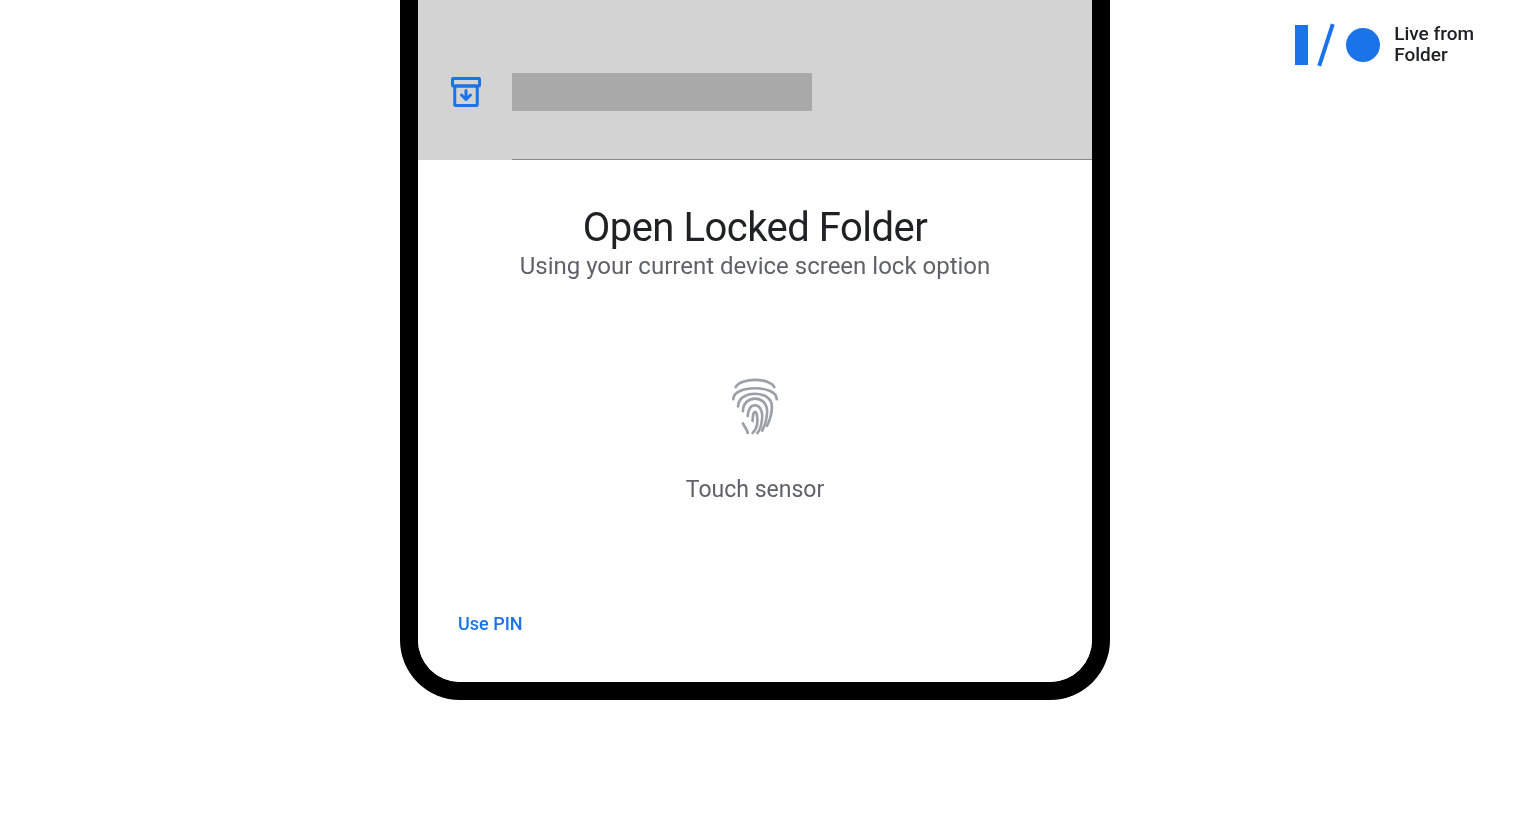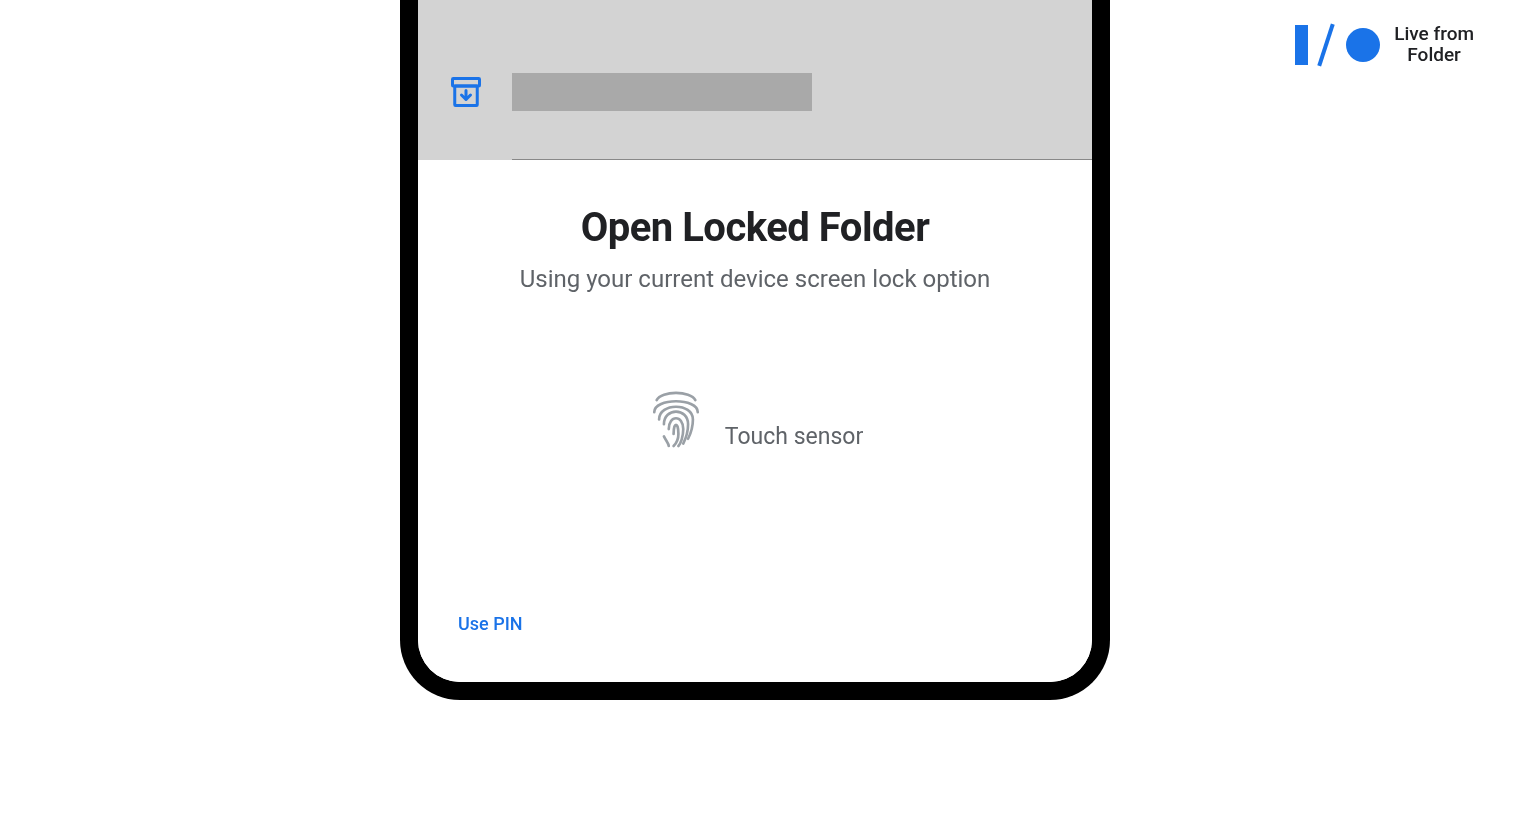--- a/index.html
+++ b/index.html
@@ -64,35 +64,35 @@
       flex: 1;
       background: #fff;
       display: flex;
       flex-direction: column;
       align-items: center;
       padding-top: 44px;
       position: relative;
     }
     .dialog-title {
       font-size: 40px;
-      font-weight: 700;
+      font-weight: 400;
       color: #202124;
       letter-spacing: -0.5px;
     }
     .dialog-subtitle {
       font-size: 24px;
       color: #5f6368;
-      margin-top: 14px;
+      margin-top: 1px;
       font-weight: 400;
     }
     .fingerprint-area {
       margin-top: 90px;
       display: flex;
-      align-items: center;
-      gap: 20px;
+      flex-direction: column;
+      align-items: center;
     }
     .fingerprint-icon {
       width: 58px;
       height: 68px;
     }
     .sensor-label {
       font-size: 23px;
       color: #5f6368;
       margin-top: 38px;
     }
@@ -144,21 +144,20 @@
       background: #1a73e8;
       border-radius: 50%;
     }
     .io-text {
       display: flex;
       flex-direction: column;
       line-height: 1.1;
       font-size: 19px;
       font-weight: 500;
       color: #202124;
-      text-align: center;
     }
   </style>
 </head>
 <body>
 
 <div class="phone-frame">
   <div class="phone-screen">
     <div class="top-bar">
       <div class="archive-row">
         <span class="archive-icon">

